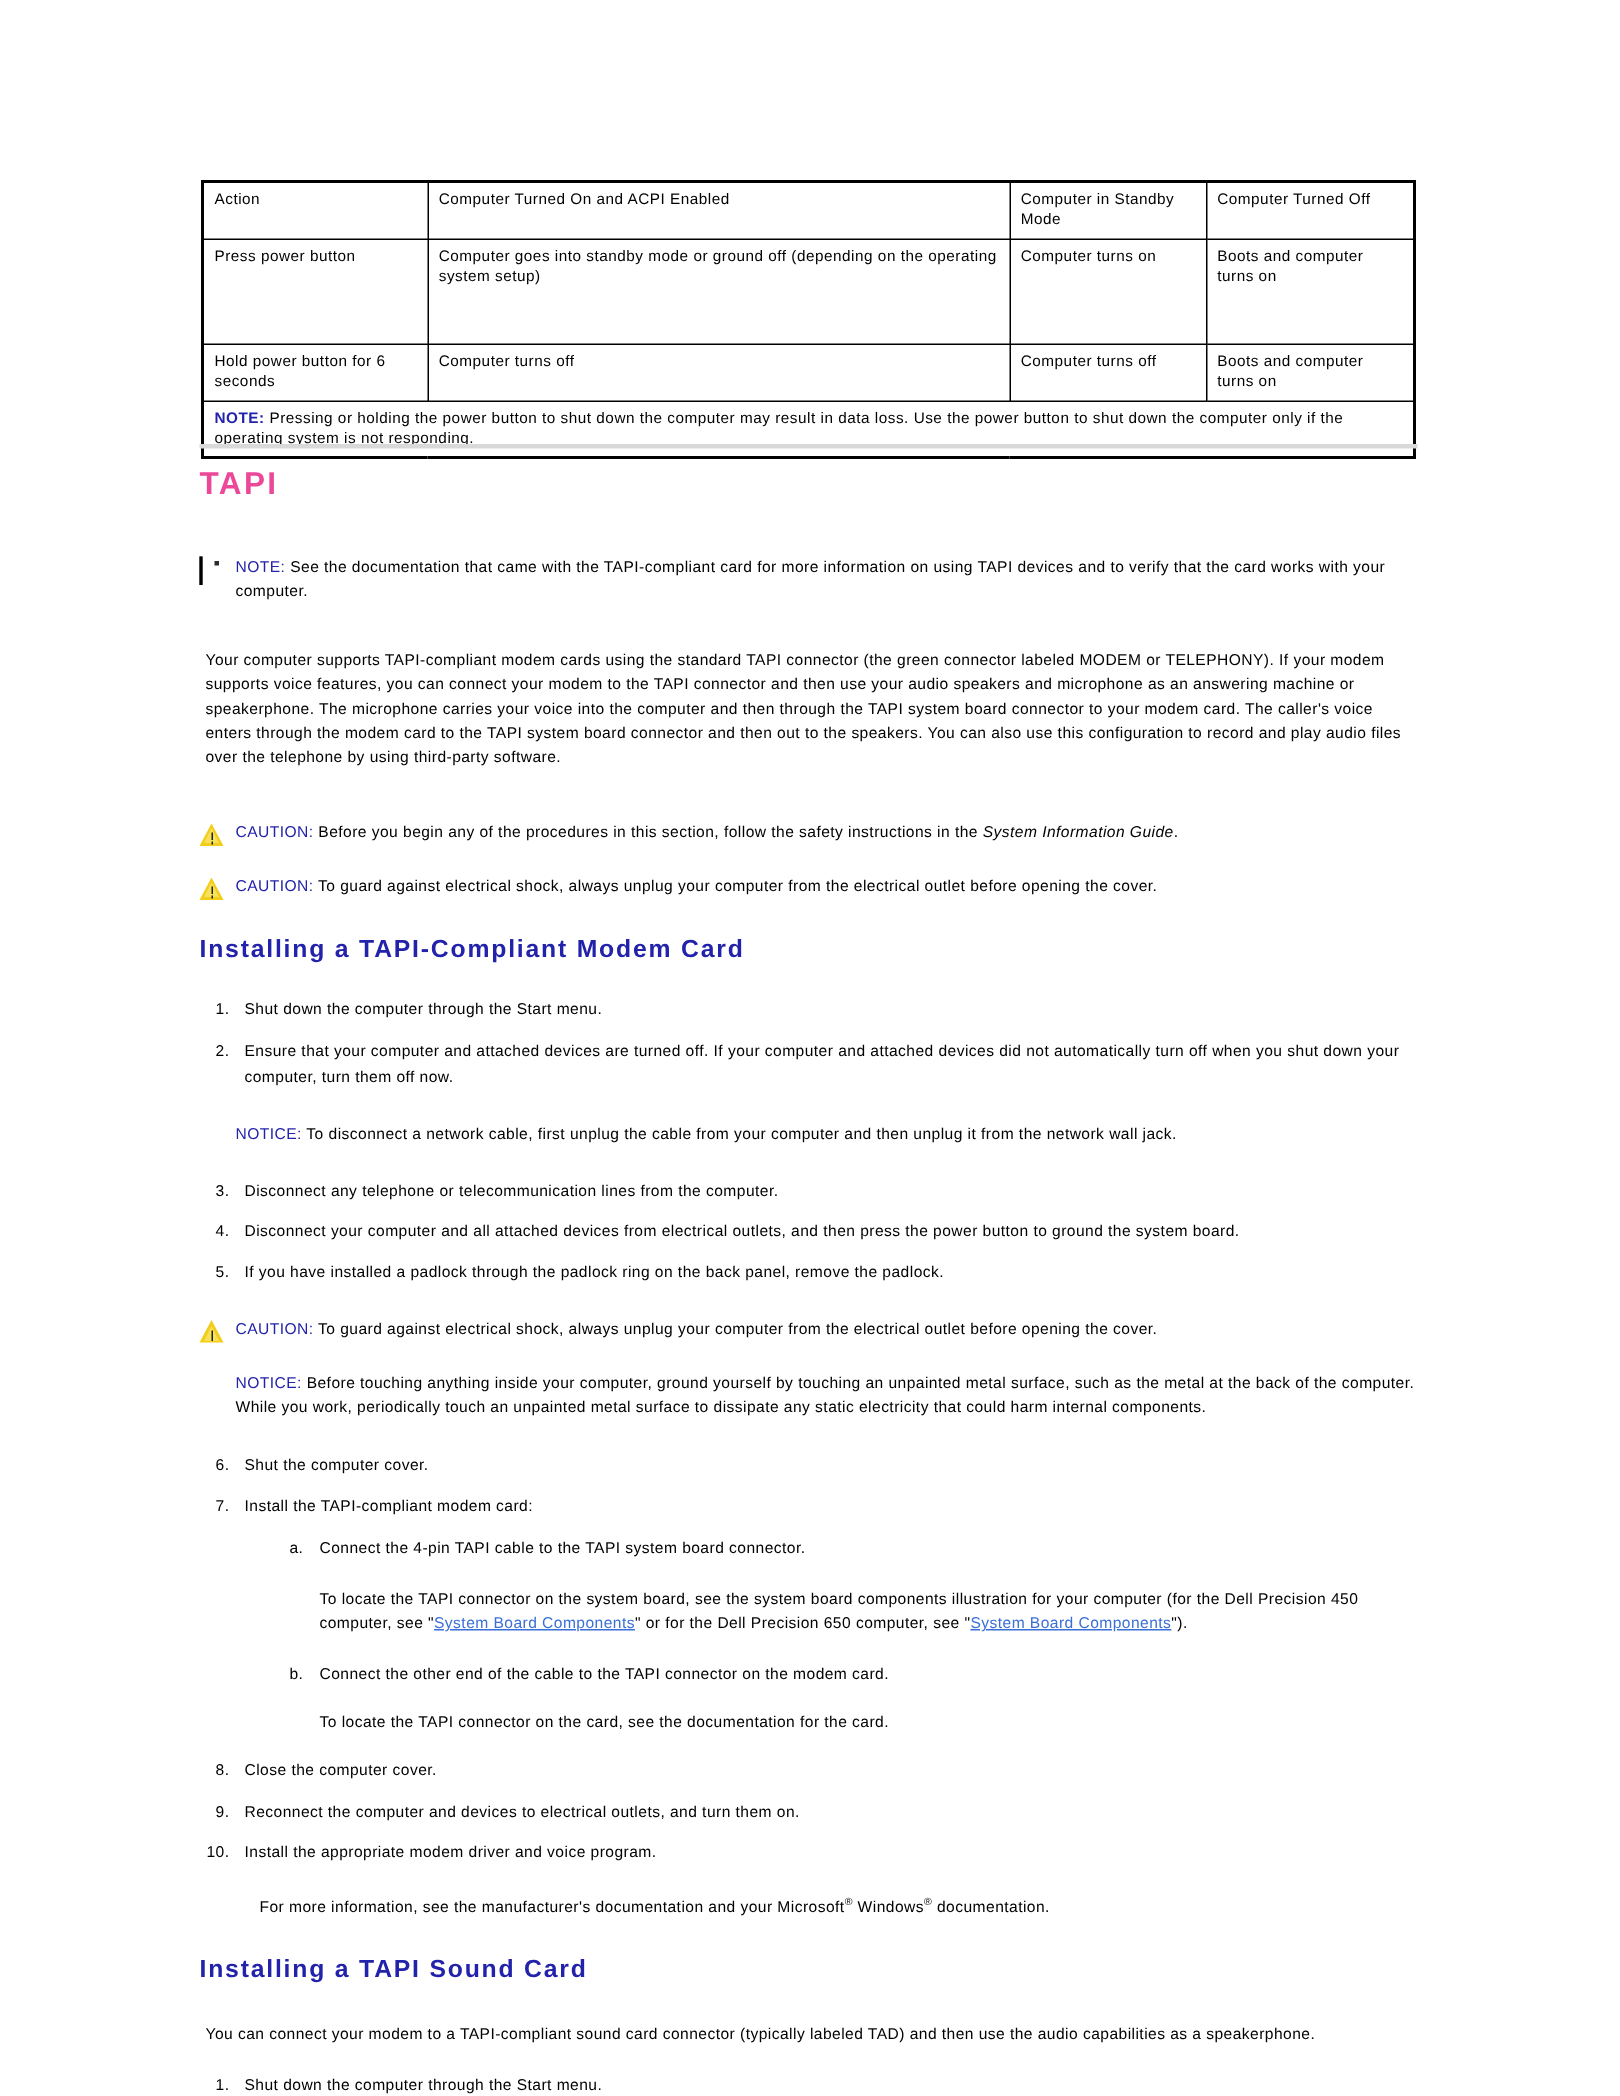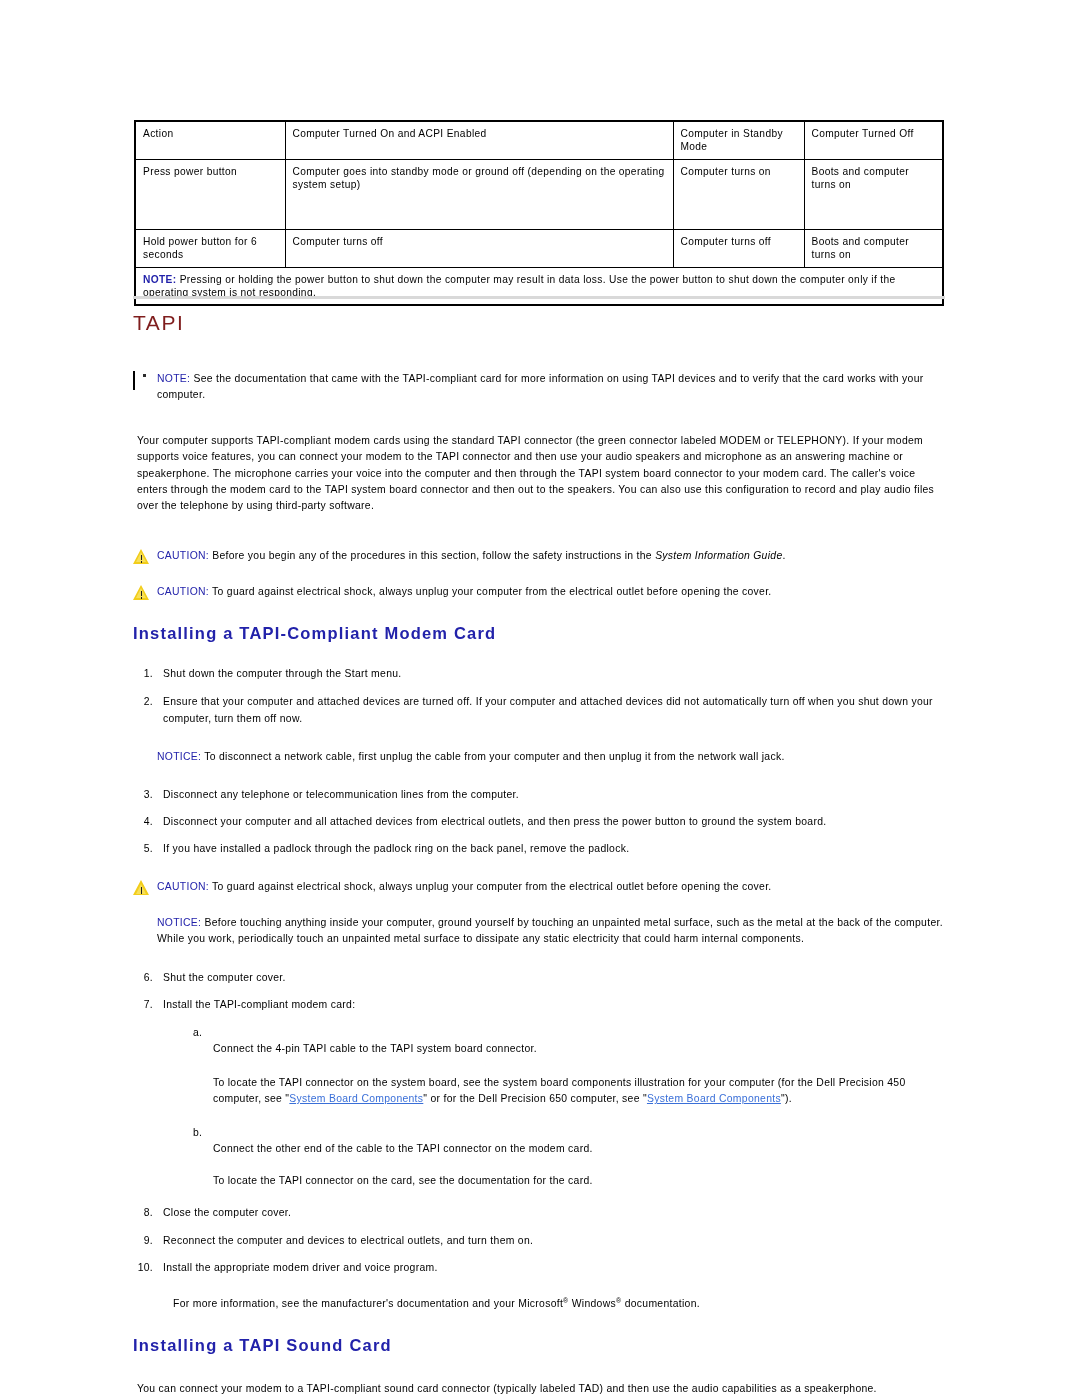--- a/index.html
+++ b/index.html
@@ -80,22 +80,22 @@
     position: absolute;
     left: 133px;
     top: 312px;
     width: 812px;
   }
 
   h1.h-tapi {
     margin: 0;
     padding: 0;
     font-size: 21px;
-    font-weight: normal;
-    color: #7f1d1d;
+    font-weight: bold;
+    color: #ec4899;
     letter-spacing: 1.6px;
     line-height: 1;
   }
   h2.h-sub {
     margin: 0;
     padding: 0;
     font-size: 16.5px;
     font-weight: bold;
     color: #2222aa;
     letter-spacing: 1.2px;
@@ -246,21 +246,21 @@
     font-size: 10.4px;
     line-height: 1.55;
     letter-spacing: 0.3px;
     padding-left: 60px;
   }
   li.substep .num {
     flex: 0 0 auto;
     width: 20px;
     text-align: left;
   }
-  li.substep .txt { flex: 1 1 auto; margin-top: 16px; }
+  li.substep .txt { flex: 1 1 auto; }
 
   p.indent-sub {
     margin: 0;
     padding-left: 80px;
     font-size: 10.4px;
     line-height: 1.55;
     letter-spacing: 0.3px;
   }
   p.indent-1 {
     margin: 0;

